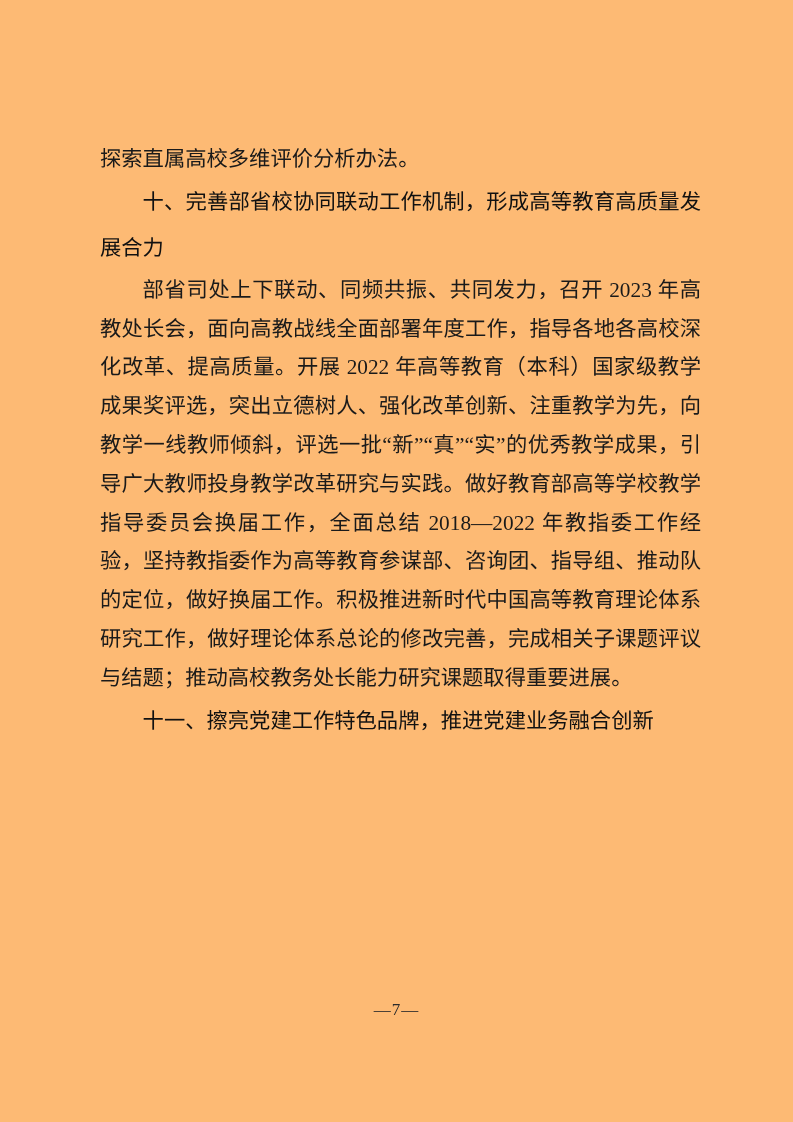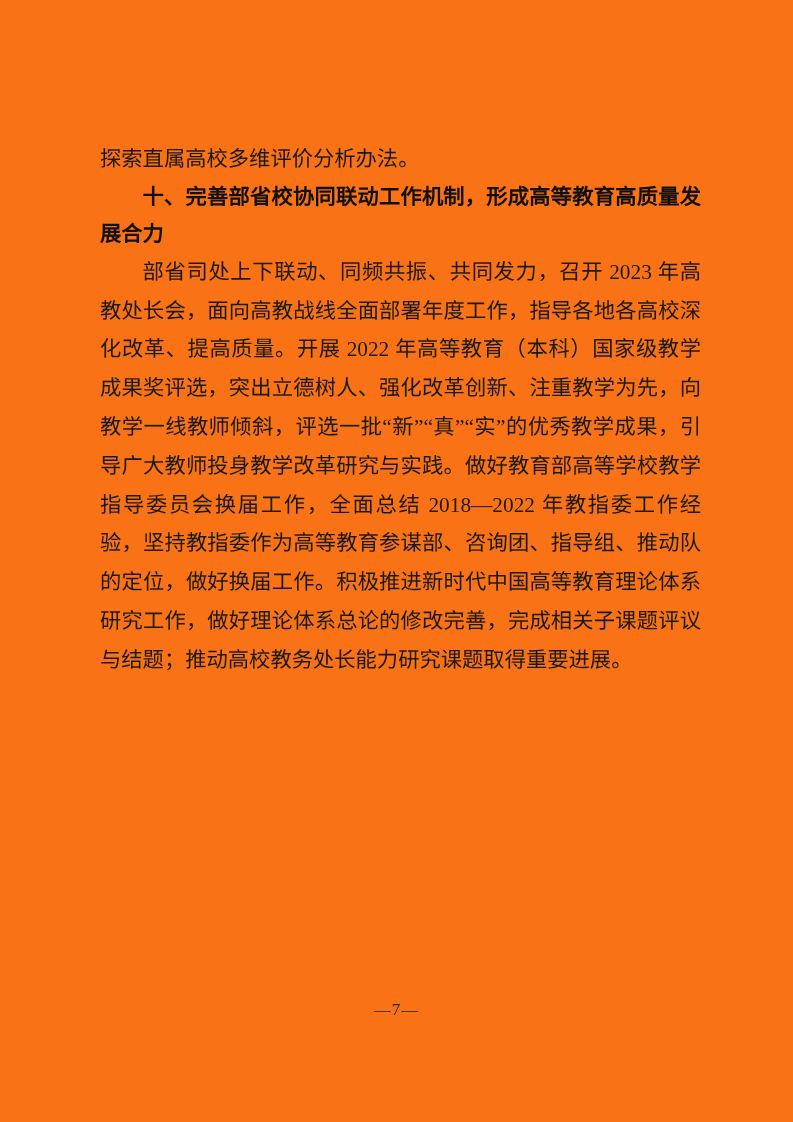--- a/index.html
+++ b/index.html
@@ -5,21 +5,21 @@
   html, body {
     margin: 0;
     padding: 0;
     background: #ffffff;
   }
   .page {
     position: relative;
     width: 793px;
     height: 1122px;
     margin: 0 auto;
-    background: #f97316;
+    background: #fdba74;
     color: #1a1a1a;
     overflow: hidden;
   }
   .content {
     position: absolute;
     left: 100px;
     top: 140px;
     width: 601px;
   }
   .content p, .content h2 {
@@ -32,23 +32,23 @@
     line-height: 38.8px;
     text-align: justify;
     text-justify: inter-ideograph;
     color: #1a1a1a;
   }
   .indent {
     text-indent: 2em;
   }
   .heading {
     font-family: "Liberation Sans", "DejaVu Sans", sans-serif;
-    font-weight: 700;
+    font-weight: 400;
     font-size: 21.3px;
-    line-height: 37px;
+    line-height: 46px;
     text-indent: 2em;
     text-align: justify;
     text-justify: inter-ideograph;
     color: #111111;
   }
   .footer {
     position: absolute;
     left: 0;
     right: 0;
     top: 1000px;
@@ -62,17 +62,18 @@
   }
 </style>
 </head>
 <body>
 
 <div class="page">
   <div class="content">
     <p class="body-text">探索直属高校多维评价分析办法。</p>
     <h2 class="heading">十、完善部省校协同联动工作机制，形成高等教育高质量发展合力</h2>
     <p class="body-text indent">部省司处上下联动、同频共振、共同发力，召开 2023 年高教处长会，面向高教战线全面部署年度工作，指导各地各高校深化改革、提高质量。开展 2022 年高等教育（本科）国家级教学成果奖评选，突出立德树人、强化改革创新、注重教学为先，向教学一线教师倾斜，评选一批“新”“真”“实”的优秀教学成果，引导广大教师投身教学改革研究与实践。做好教育部高等学校教学指导委员会换届工作，全面总结 2018—2022 年教指委工作经验，坚持教指委作为高等教育参谋部、咨询团、指导组、推动队的定位，做好换届工作。积极推进新时代中国高等教育理论体系研究工作，做好理论体系总论的修改完善，完成相关子课题评议与结题；推动高校教务处长能力研究课题取得重要进展。</p>
+    <h2 class="heading">十一、擦亮党建工作特色品牌，推进党建业务融合创新</h2>
   </div>
   <div class="footer">
     <span class="page-number">—7—</span>
   </div>
 </div>
 
 </body></html>

